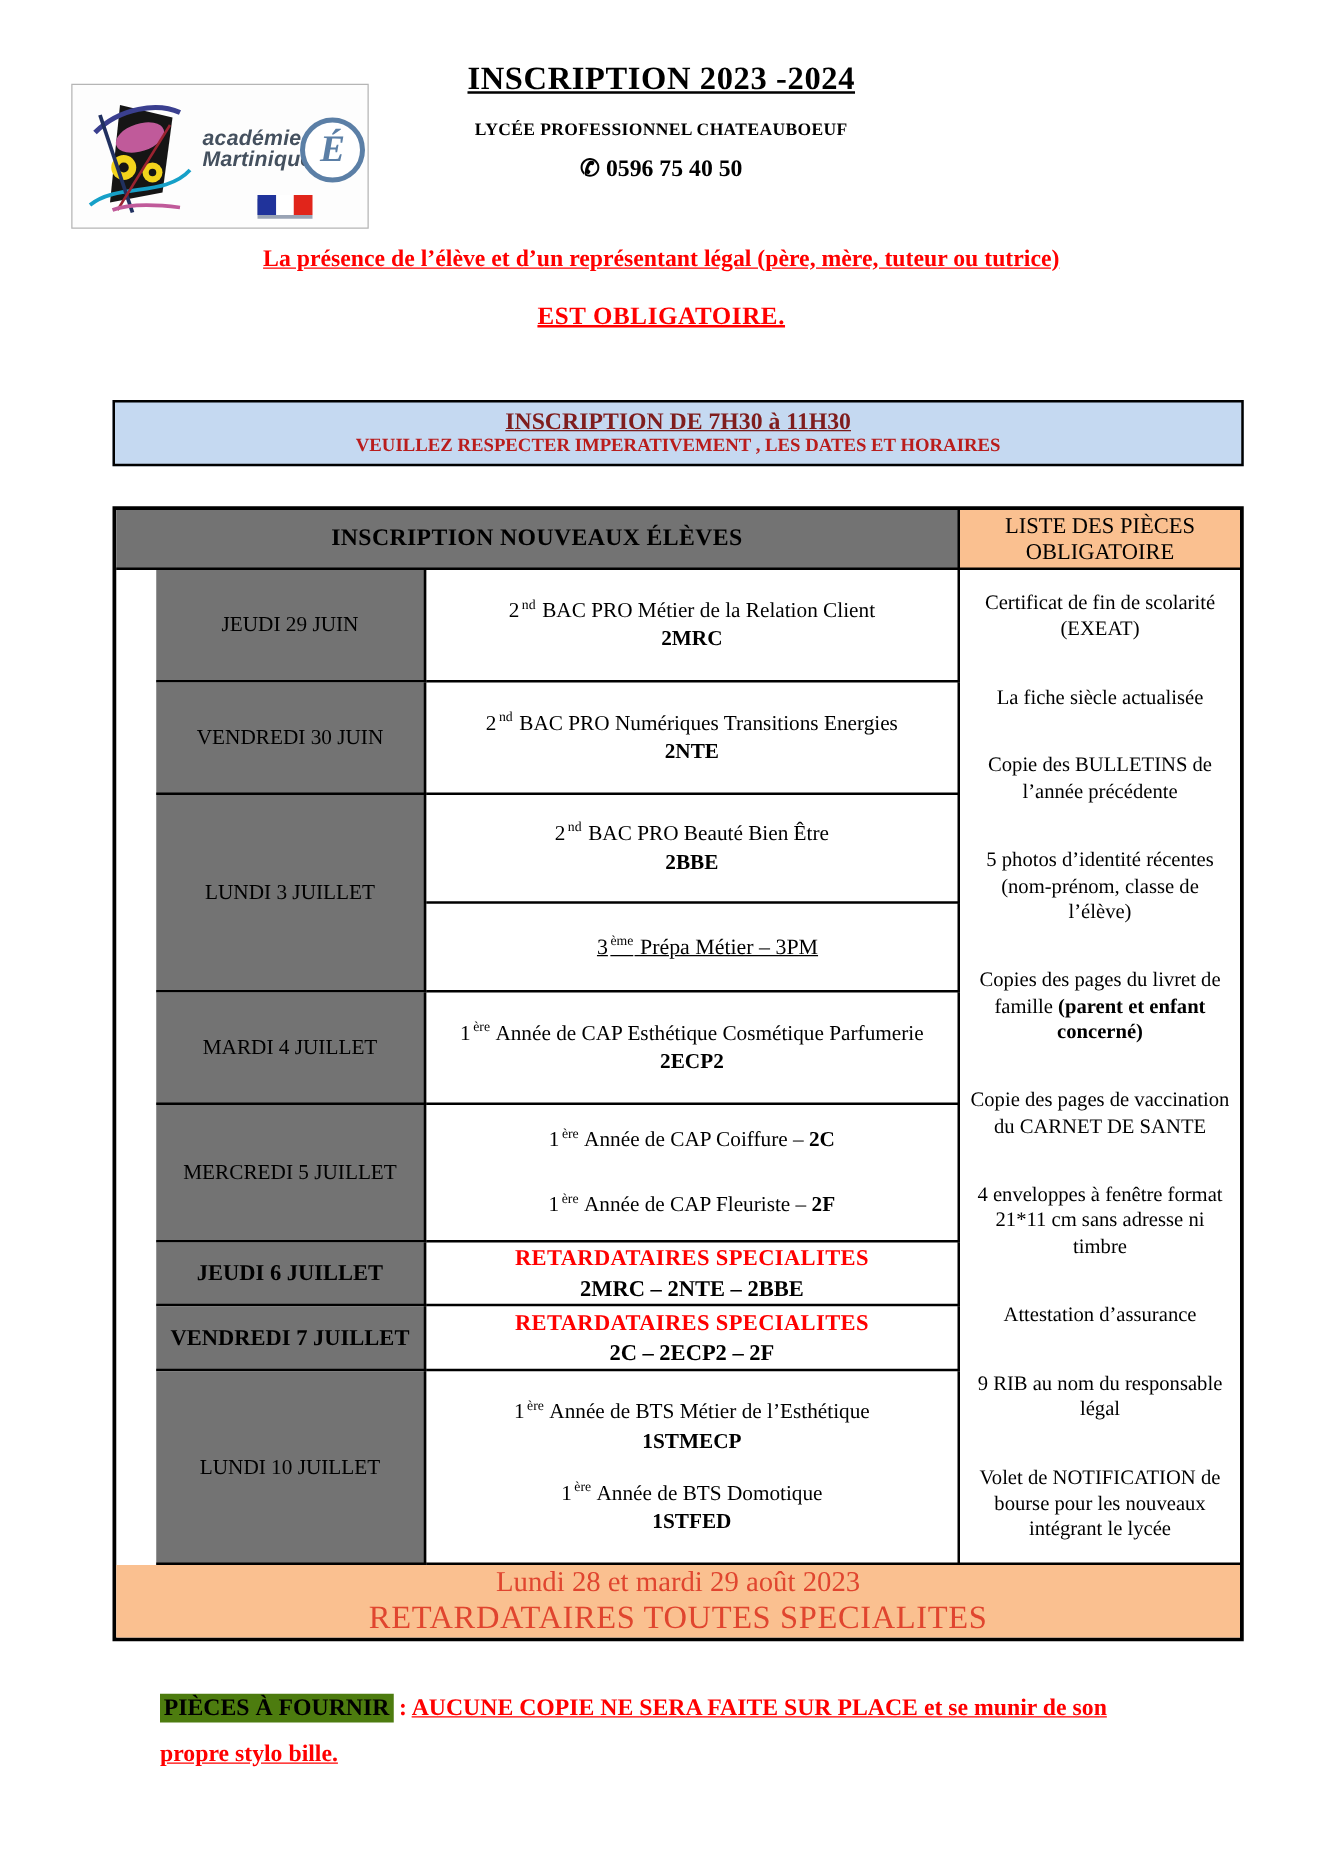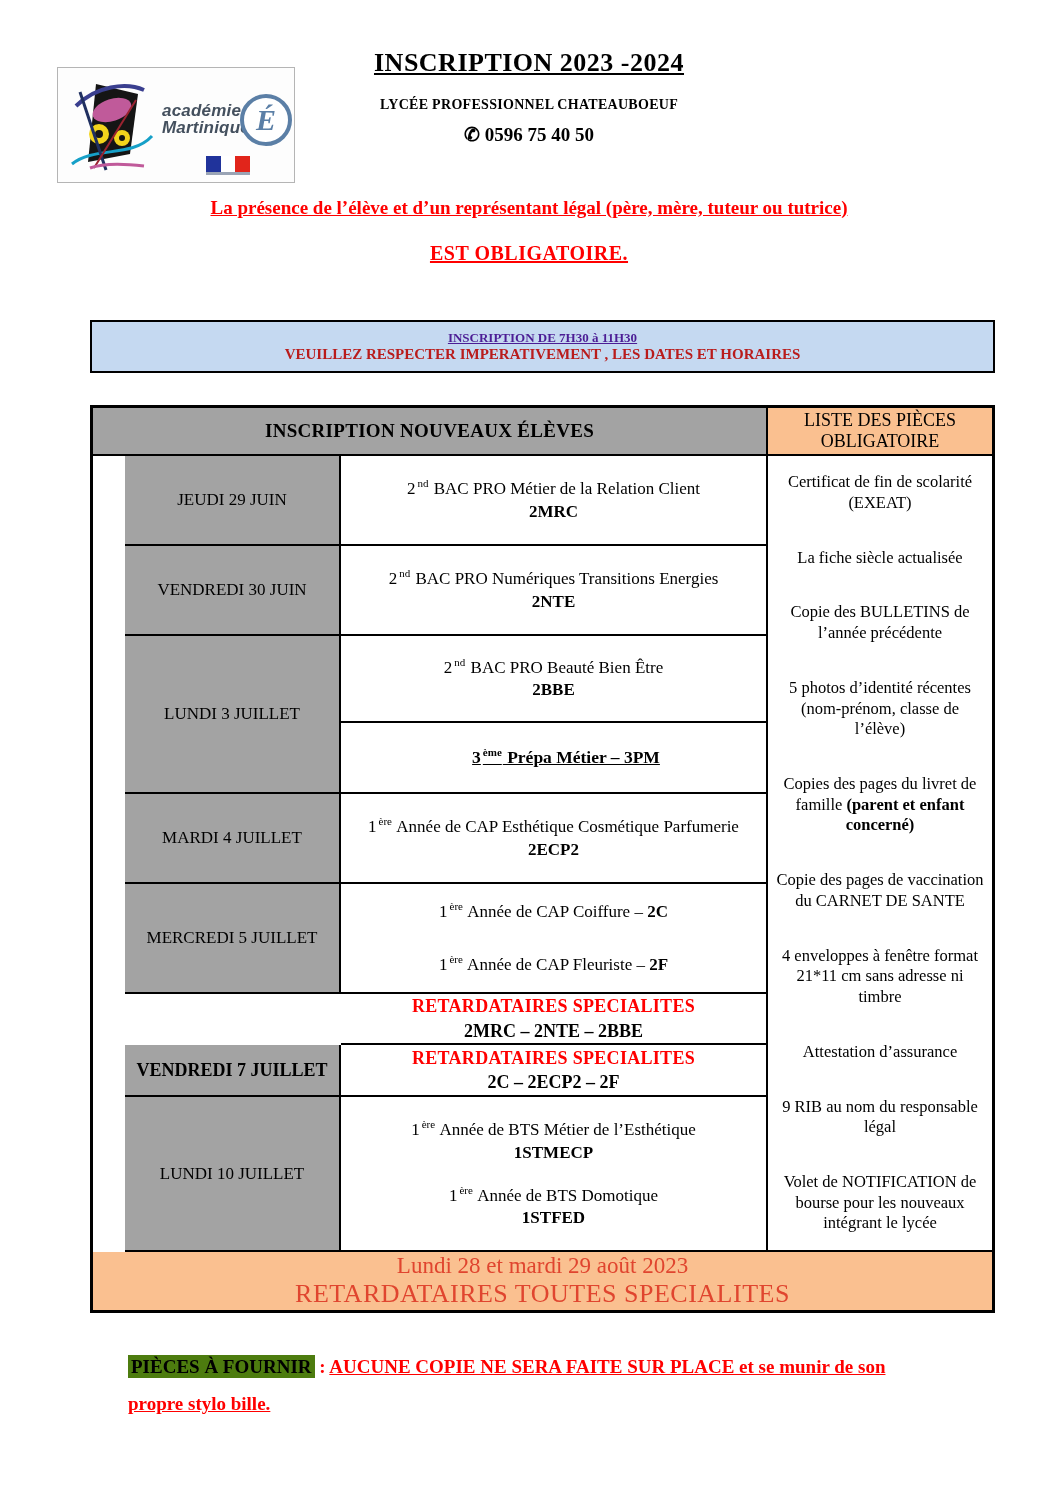--- a/index.html
+++ b/index.html
@@ -35,45 +35,45 @@
   #school-line { top: 97px; font-size: 14px; font-weight: 600; letter-spacing: 0.3px; }
   #phone-line { top: 123px; font-size: 19px; font-weight: 600; }
   #notice-1 { top: 197px; font-size: 19px; font-weight: bold; color: #ff0000; text-decoration: underline; }
   #notice-2 { top: 242px; font-size: 20px; font-weight: bold; color: #ff0000; text-decoration: underline; letter-spacing: 0.5px; }
   
   #hours-banner {
     position: absolute; left: 90px; top: 320px; width: 905px; height: 53px;
     background: #c5d9f1; border: 2px solid #000;
     display: flex; flex-direction: column; align-items: center; justify-content: center;
   }
-  #hours-banner .l1 { color: #4c1d95; font-weight: bold; font-size: 13px; text-decoration: underline; }
+  #hours-banner .l1 { color: #7f1d1d; font-weight: bold; font-size: 19px; text-decoration: underline; }
   #hours-banner .l2 { color: #b91c1c; font-weight: bold; font-size: 15px; }
   
   #main-table {
     position: absolute; left: 90px; top: 405px; width: 905px; height: 908px;
     border: 3px solid #000; background: #fff;
     display: grid;
     grid-template-columns: 248px 427px 224px;
     grid-template-rows: 48px 90px 90px 87px 71px 90px 110px 51px 52px 155px 58px;
   }
   .cell { border-right: 2px solid #000; border-bottom: 2px solid #000;
           display: flex; flex-direction: column; align-items: center; justify-content: center;
           text-align: center; }
-  .blue  { background: #a3a3a3; }
+  .blue  { background: #737373; }
   .orange{ background: #fac090; }
   .hdr-left  { grid-column: 1 / 3; grid-row: 1; font-weight: bold; font-size: 19px; letter-spacing: 0.3px; }
   .hdr-right { grid-column: 3; grid-row: 1; border-right: none; font-size: 18px; line-height: 1.15; }
   .date-cell { grid-column: 1; font-size: 17px; margin-left: 32px; }
   .date-bold { font-weight: bold; font-size: 18px; }
   .course-cell { grid-column: 2; font-size: 17px; line-height: 1.35; padding: 4px 10px; }
   .course-cell sup { font-size: 11px; margin: 0 1px 0 2px; }
   .code { font-weight: bold; }
   .alert { color: #ff0000; font-weight: bold; font-size: 18px; letter-spacing: 0.3px; }
   .codes-line { font-weight: bold; font-size: 18px; }
-  .u3pm { font-weight: bold; text-decoration: underline; font-size: 17.5px; margin-left: 25px; }
+  .u3pm { font-weight: normal; text-decoration: underline; font-size: 17.5px; margin-left: 25px; }
   .gap28 { height: 28px; }
   .gap20 { height: 18px; }
   .pieces-cell {
     grid-column: 3; grid-row: 2 / 11; border-right: none;
     justify-content: space-between; padding: 16px 6px; font-size: 16.5px; line-height: 1.25;
   }
   .pieces-cell .piece { width: 100%; }
   #table-footer {
     grid-column: 1 / 4; grid-row: 11; border: none; background: #fac090;
     display: flex; flex-direction: column; align-items: center; justify-content: center;
@@ -170,20 +170,21 @@
       <div><span>1</span><sup>ère</sup><span> Année de CAP Esthétique Cosmétique Parfumerie </span><span class="code">2ECP2</span></div>
     </div>
 
     <div class="cell blue date-cell" style="grid-row:7">MERCREDI 5 JUILLET</div>
     <div class="cell course-cell" style="grid-row:7">
       <div><span>1</span><sup>ère</sup><span> Année de CAP Coiffure – </span><span class="code">2C</span></div>
       <div class="gap28"></div>
       <div><span>1</span><sup>ère</sup><span> Année de CAP Fleuriste – </span><span class="code">2F</span></div>
     </div>
 
+    <div class="cell blue date-cell date-bold" style="grid-row:8">JEUDI 6 JUILLET</div>
     <div class="cell course-cell" style="grid-row:8">
       <div class="alert">RETARDATAIRES SPECIALITES</div>
       <div class="codes-line">2MRC – 2NTE – 2BBE</div>
     </div>
 
     <div class="cell blue date-cell date-bold" style="grid-row:9">VENDREDI 7 JUILLET</div>
     <div class="cell course-cell" style="grid-row:9">
       <div class="alert">RETARDATAIRES SPECIALITES</div>
       <div class="codes-line">2C – 2ECP2 – 2F</div>
     </div>

